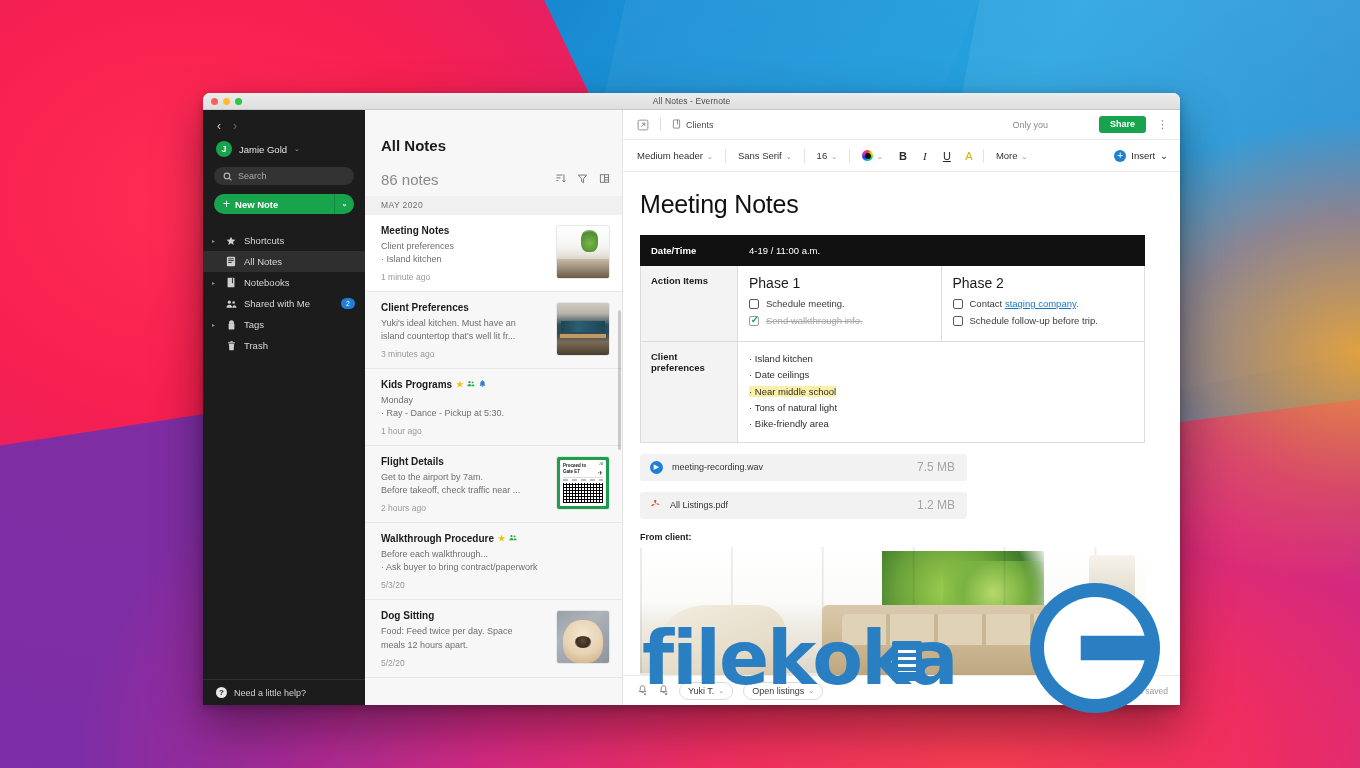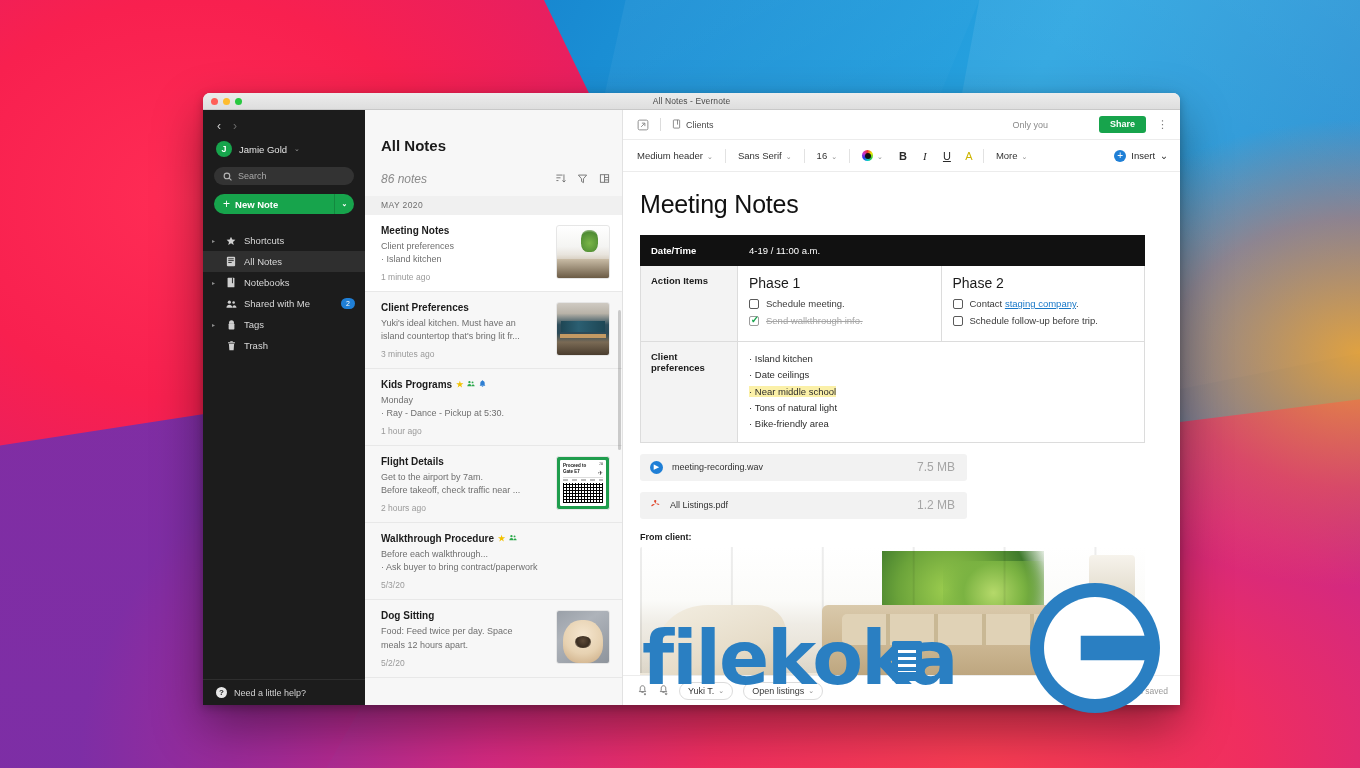--- a/index.html
+++ b/index.html
@@ -119,21 +119,21 @@
   }
 
   
   #notelist {
     width: 258px; flex: 0 0 258px; background: #f7f7f7;
     border-right: 1px solid #e2e2e2; display: flex; flex-direction: column;
     position: relative;
   }
   #notelist-title { font-size: 15px; font-weight: bold; color: #1b1b1b; padding: 27px 0 0 16px; }
   .list-tools { display: flex; align-items: center; padding: 16px 12px 8px 16px; }
-  .note-count { font-size: 12px; color: #8a8a8a; font-style: italic; }
+  .note-count { font-size: 15px; color: #8a8a8a; }
   .tool-icons { margin-left: auto; display: flex; gap: 11px; color: #6e6e6e; }
   .month-head {
     font-size: 8.5px; color: #6e6e6e; letter-spacing: .4px;
     padding: 4px 0 5px 16px; background: #f0f0f0;
   }
   .notes-scroll { flex: 1; overflow: hidden; }
   .note-card {
     padding: 10px 12px 9px 16px; border-bottom: 1px solid #e8e8e8;
     display: flex; gap: 8px; background: #f7f7f7;
   }
@@ -557,21 +557,21 @@
             </div>
             <div class="thumb th-living"></div>
           </div>
 
           <div class="note-card">
             <div class="note-main">
               <div class="note-title">
                 <span>Client Preferences</span>
               </div>
               <div class="note-line">Yuki's ideal kitchen. Must have an</div>
-              <div class="note-line">island countertop that's bring lit fr...</div>
+              <div class="note-line">island countertop that's well lit fr...</div>
               <div class="note-date">3 minutes ago</div>
             </div>
             <div class="thumb th-kitchen"></div>
           </div>
 
           <div class="note-card">
             <div class="note-main">
               <div class="note-title">
                 <span>Kids Programs</span>
                 <span class="tag-ico" style="color:#f2c200">★</span>

